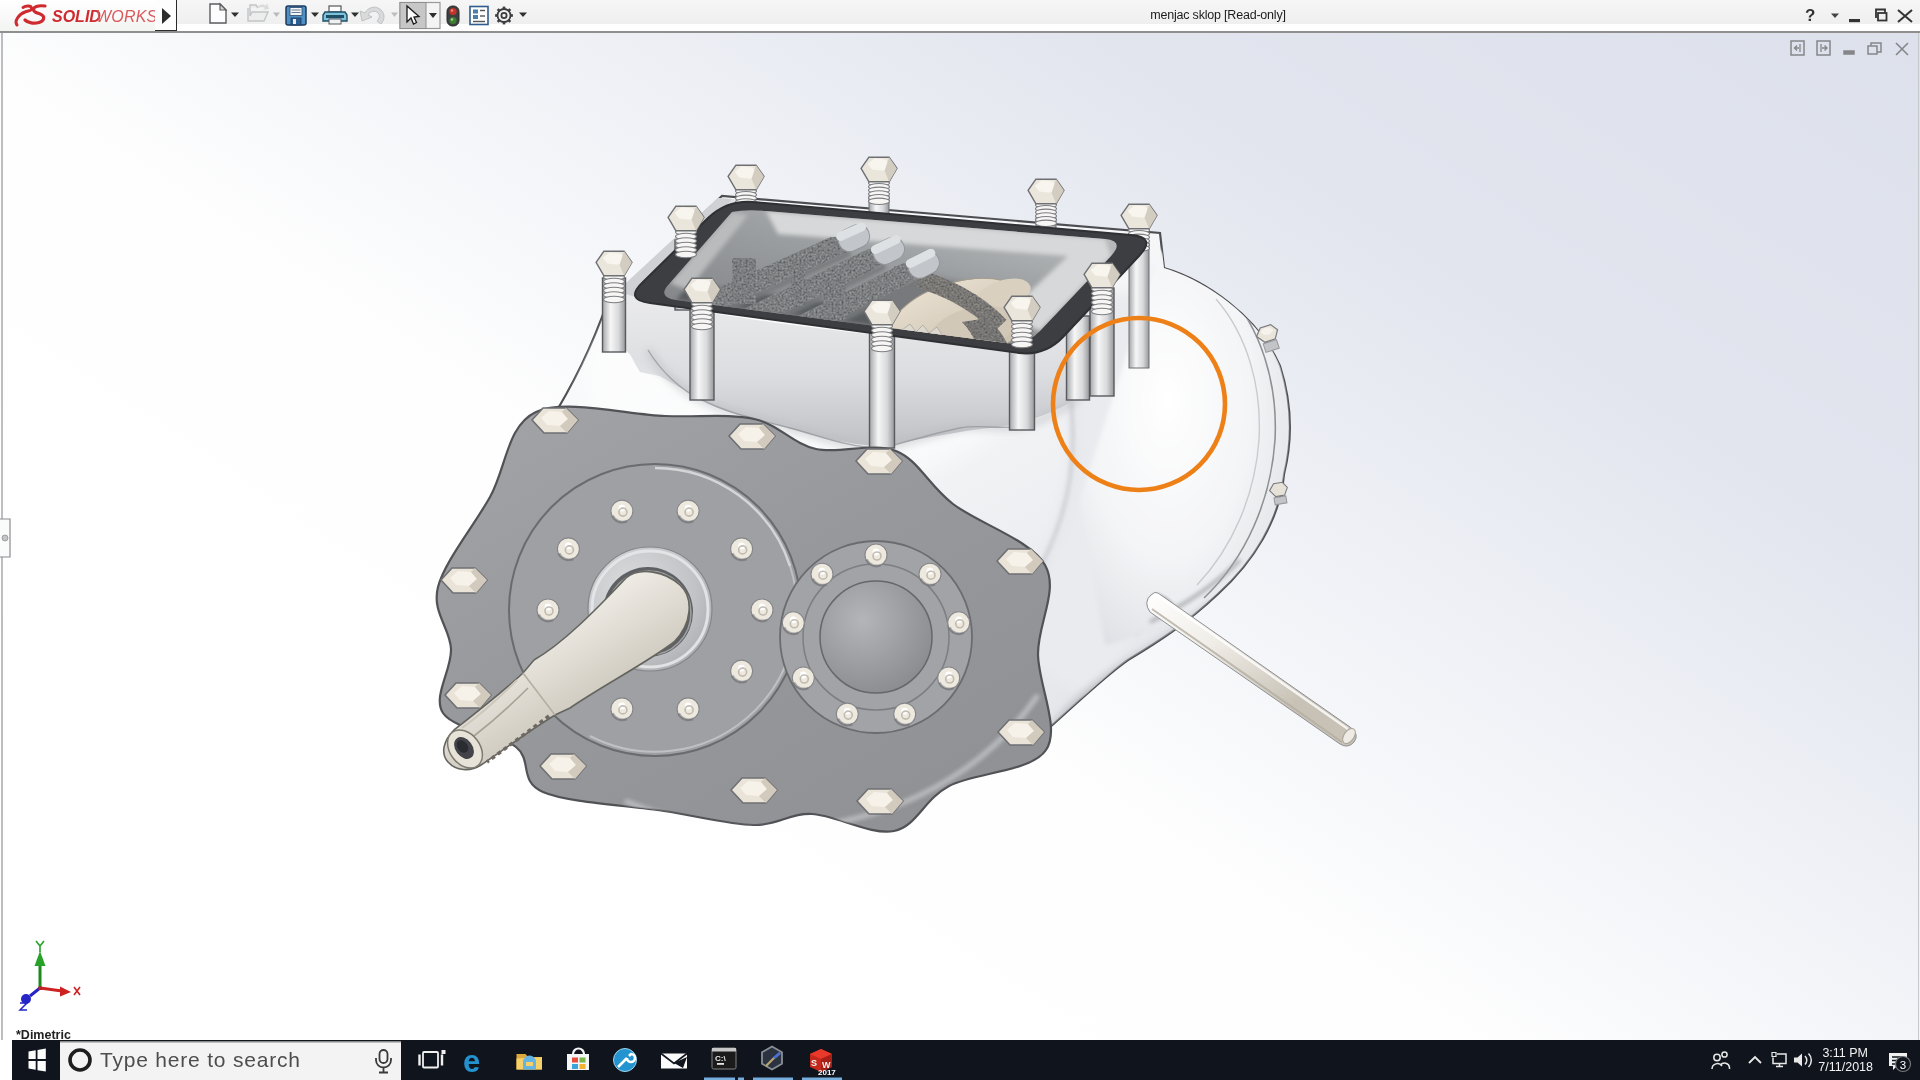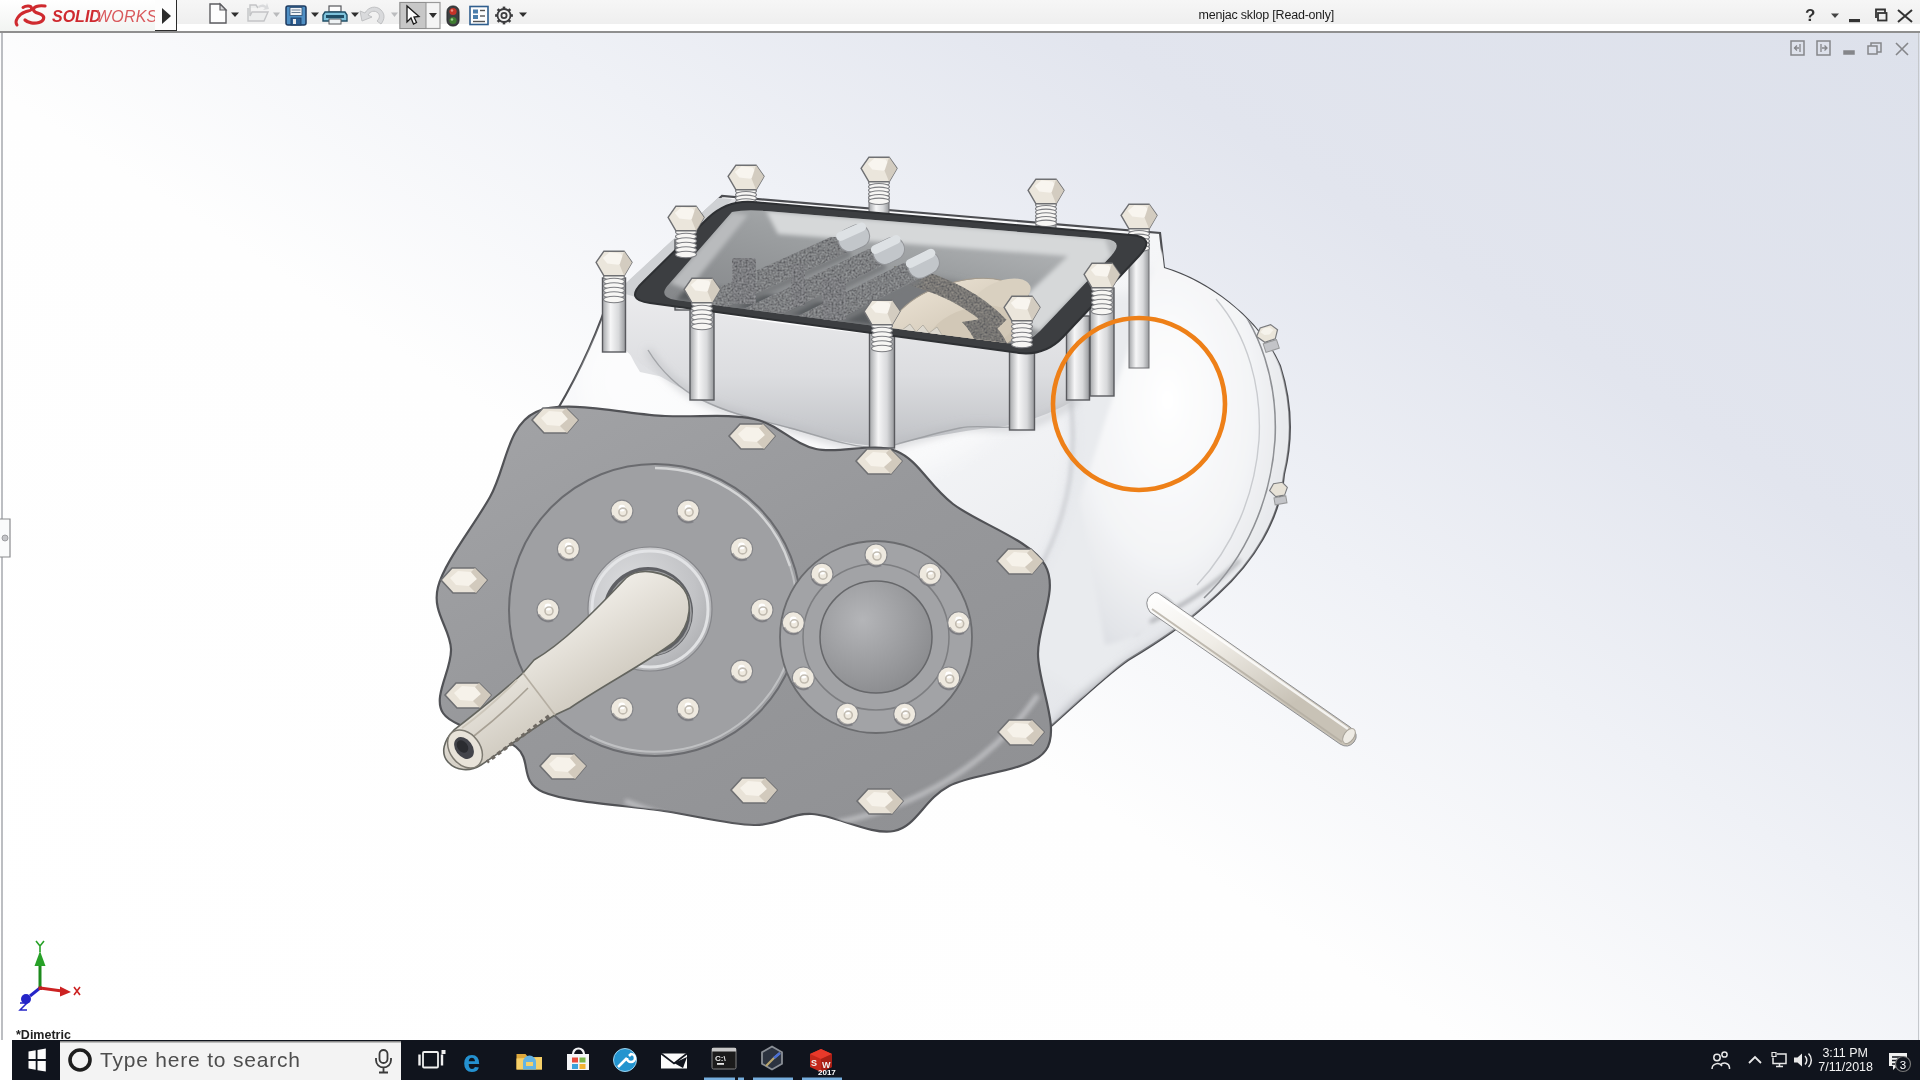--- a/index.html
+++ b/index.html
@@ -83,21 +83,21 @@
           <line x1="495.1" y1="15.5" x2="497.9" y2="15.5"></line>
           <line x1="510.1" y1="15.5" x2="512.9" y2="15.5"></line>
 <line x1="497.7" y1="9.2" x2="499.7" y2="11.2"></line>
           <line x1="508.3" y1="19.8" x2="510.3" y2="21.8"></line>
           <line x1="497.7" y1="21.8" x2="499.7" y2="19.8"></line>
           <line x1="508.3" y1="11.2" x2="510.3" y2="9.2"></line>
         </g>
       </g>
 <path d="M519,12.5 h8 l-4,4.5 Z" fill="#2e2e2e"></path>
 </svg>
-<div class="abs" style="left:1102px;top:0;width:232px;height:31px;line-height:31px;text-align:right;font-size:12.5px;letter-spacing:-0.2px;color:#1c1c1c">menjac sklop [Read-only]</div>
+<div class="abs" style="left:1102px;top:0;width:232px;height:31px;line-height:31px;text-align:center;font-size:12.5px;letter-spacing:-0.2px;color:#1c1c1c">menjac sklop [Read-only]</div>
 <svg class="abs" style="left:1800px;top:0" width="120" height="31">
 <text x="5" y="21" font-size="17" font-weight="bold" fill="#333">?</text>
 <path d="M31,13.5 h8 l-4,4.5 Z" fill="#444"></path>
 <rect x="49" y="19" width="11" height="3.2" fill="#333"></rect>
 <g fill="none" stroke="#333" stroke-width="1.8">
         <rect x="78" y="13" width="8.5" height="7.5"></rect>
         <path d="M76,18 v-8.5 h9 v3"></path>
       </g>
 <path d="M98,10 l14,12 M112,10 l-14,12" stroke="#333" stroke-width="2" fill="none"></path>
 </svg>

